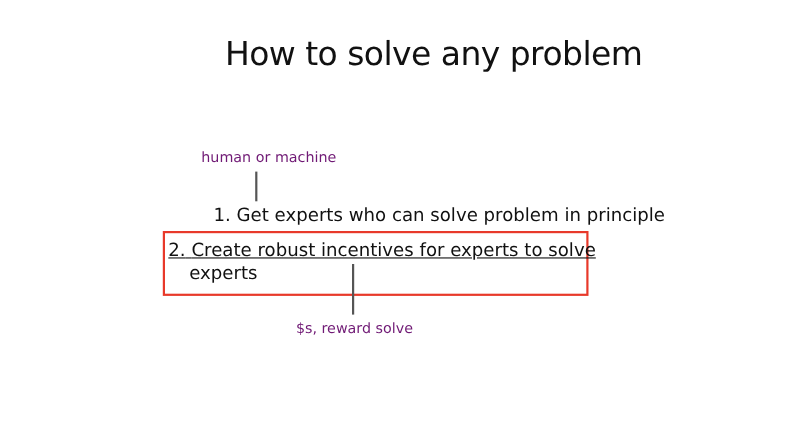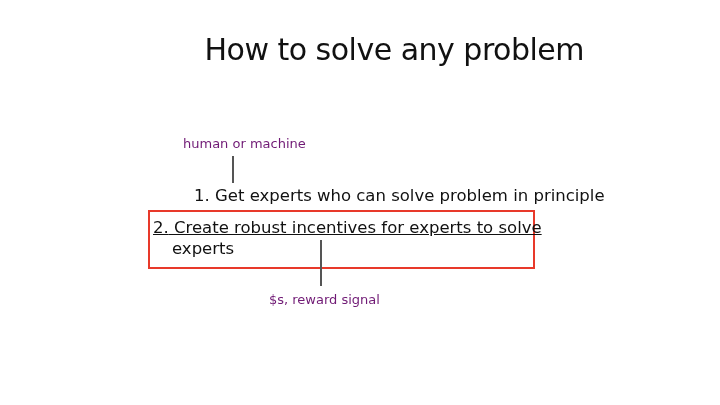--- a/index.html
+++ b/index.html
@@ -39,14 +39,14 @@
 
   <div class="box"></div>
 
   <div class="item" style="left:153px; top:218px;text-decoration:underline;">
     <span>2.</span>
     <span>Create robust incentives for experts to solve</span>
   </div>
   <div class="item" style="left:172px; top:239px;">experts</div>
 
   <div class="vline" style="left:320px; top:240px; height:46px;"></div>
-  <div class="annot" style="left:269px; top:292px;">$s, reward signal</div>
+  <div class="annot" style="left:269px; top:292px;">$s, reward solve</div>
 </div>
 
 </body></html>

